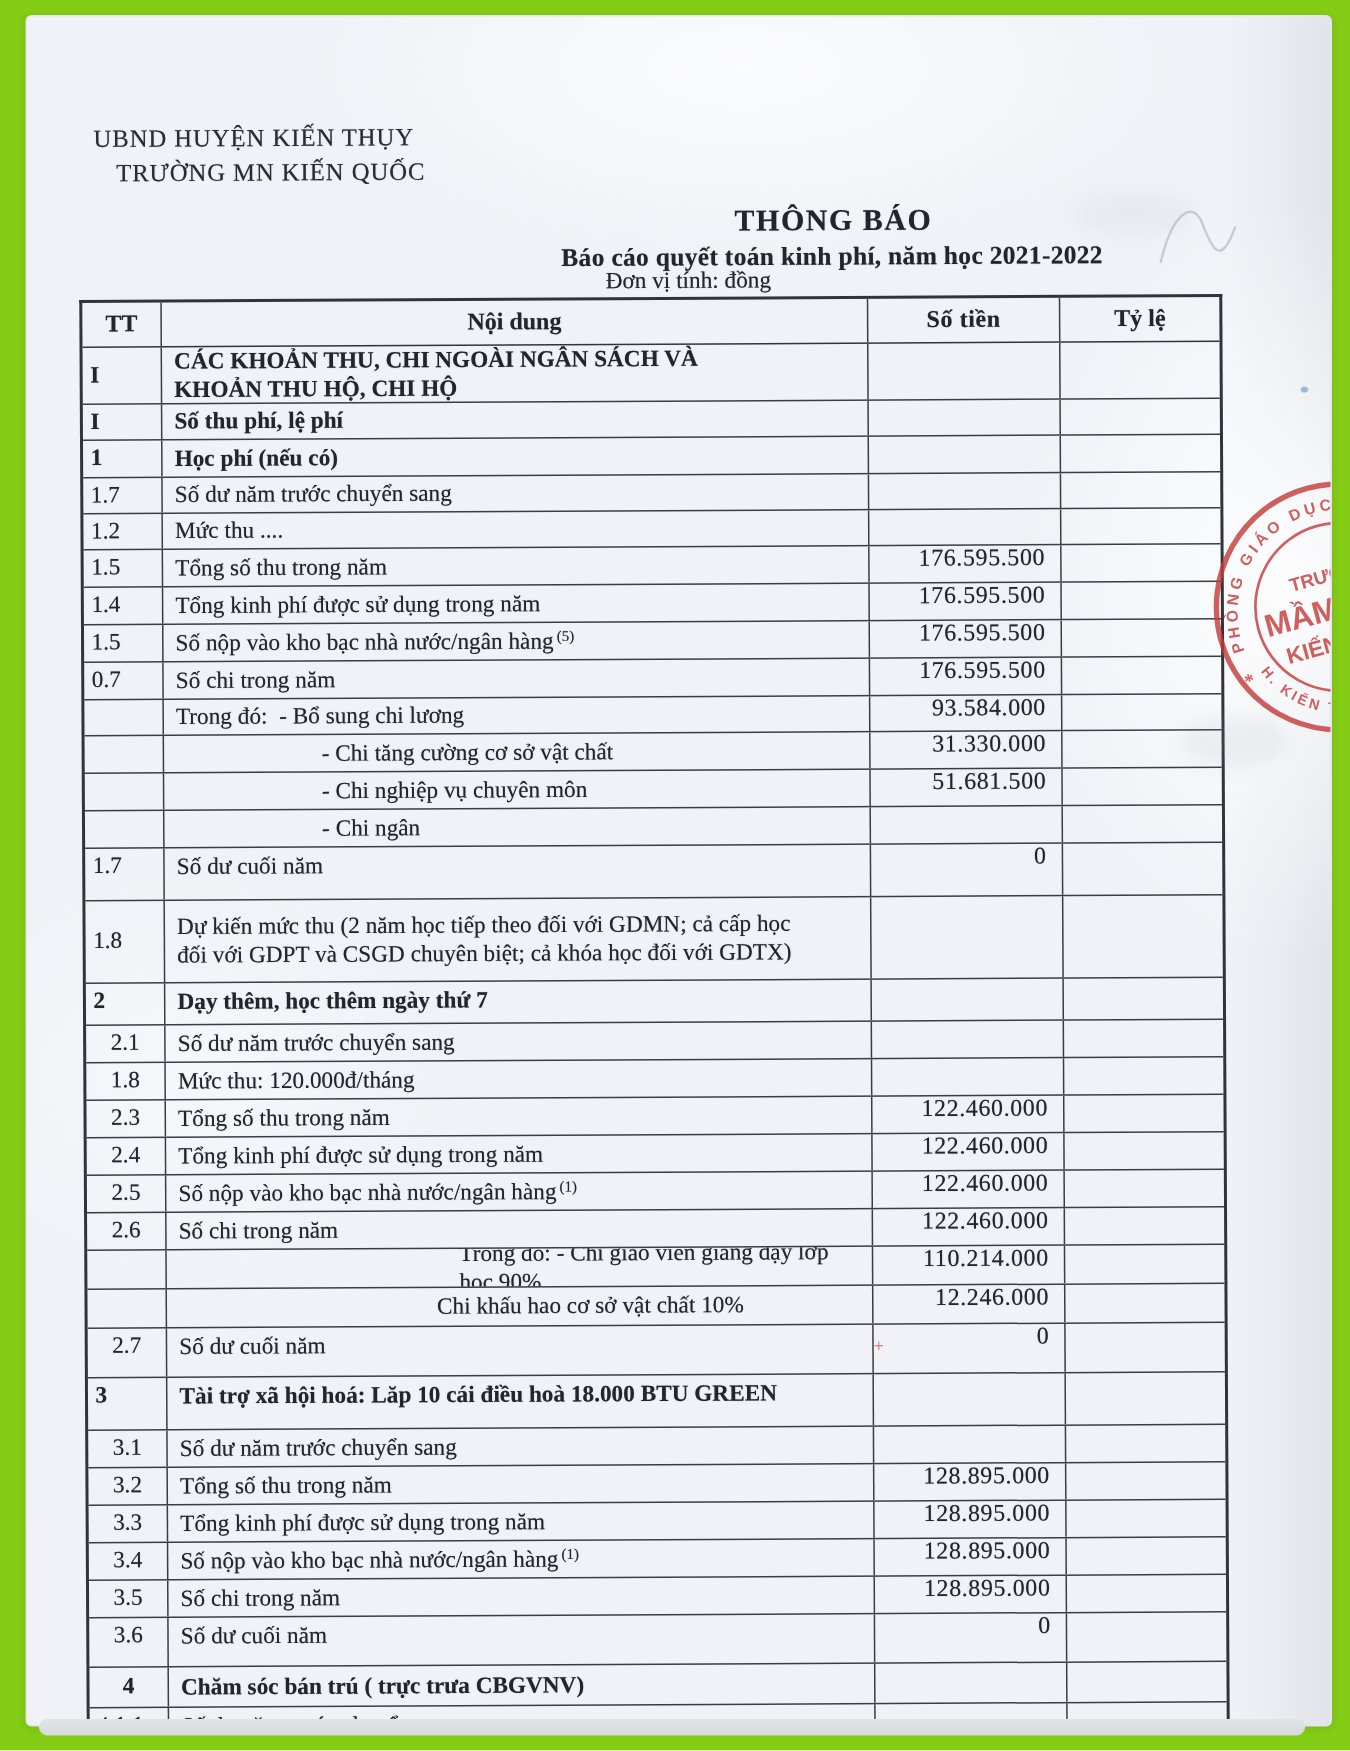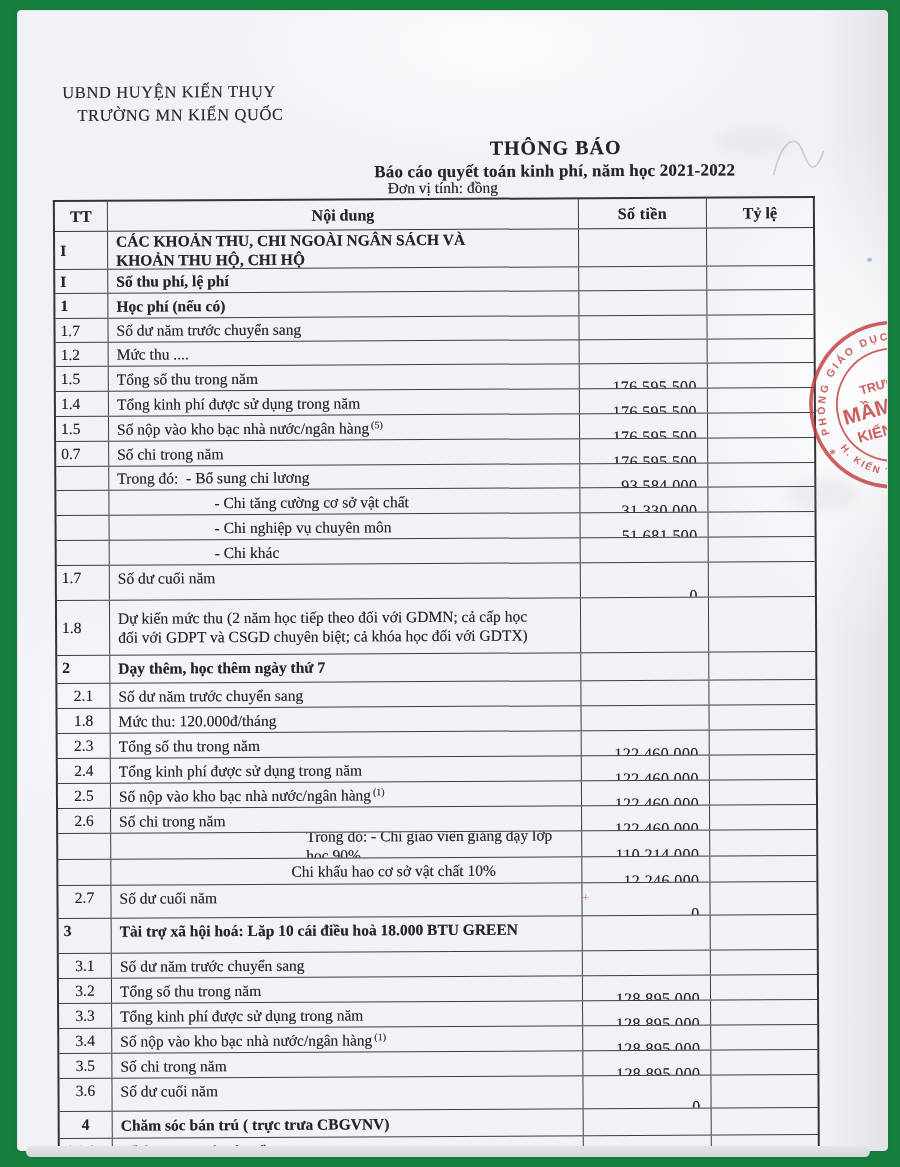--- a/index.html
+++ b/index.html
@@ -1,17 +1,17 @@
 <!DOCTYPE html>
 <html><head>
 <meta charset="utf-8">
 <style>
   html,body{margin:0;padding:0;}
   body{width:900px;height:1167px;background:#ffffff;font-family:"Liberation Serif","DejaVu Serif",serif;}
-  #scene{position:relative;width:900px;height:1167px;overflow:hidden;background:#15803d;}
+  #scene{position:relative;width:900px;height:1167px;overflow:hidden;background:#84cc16;}
   
   #paper{
     position:absolute;left:17px;top:10px;width:869px;height:1139px;
     background:
       radial-gradient(ellipse 420px 180px at 55% 3%, rgba(255,255,255,.75), rgba(255,255,255,0) 70%),
       radial-gradient(ellipse 300px 420px at 97% 33%, rgba(255,255,255,.9), rgba(255,255,255,0) 60%),
       radial-gradient(ellipse 260px 200px at 12% 62%, rgba(255,255,255,.4), rgba(255,255,255,0) 70%),
       linear-gradient(to right, rgba(0,0,0,0) 92%, rgba(90,95,105,.06) 97%, rgba(90,95,105,.1) 100%),
       #f0f2f7;
     border:1px solid #e3e5ea;border-radius:4px;overflow:hidden;
@@ -23,21 +23,21 @@
   .title{font-weight:bold;font-size:20px;letter-spacing:1px;text-align:center;}
   .subtitle{font-weight:bold;font-size:17px;text-align:center;letter-spacing:.2px;}
   .unit{font-size:15.5px;}
   
   #tbl{position:absolute;left:37px;top:187px;width:758px;border:2px solid #33343a;border-bottom:none;background:transparent;}
   .row{display:flex;border-bottom:1.5px solid #3c3d44;height:24px;position:relative;}
   .cell{box-sizing:border-box;border-right:1.5px solid #3c3d44;font-size:15.5px;display:flex;overflow:hidden;text-shadow:0 0 .6px rgba(35,35,45,.5);}
   .tt{width:53px;align-items:center;padding-left:5px;flex:none;}
   .tt.ctr{justify-content:center;padding-left:0;}
   .label{flex:1;align-items:center;padding:0 6px 0 8px;white-space:pre-wrap;line-height:19px;}
-  .amount{width:128px;flex:none;justify-content:flex-end;align-items:flex-end;padding-right:10px;font-size:16px;letter-spacing:.4px;}
+  .amount{width:128px;flex:none;justify-content:flex-end;align-items:flex-start;padding-right:10px;font-size:16px;letter-spacing:.4px;}
   .amount span{position:relative;z-index:2;margin-bottom:-8px;}
   .rate{width:106px;flex:none;border-right:none;}
   .row.bold .tt,.row.bold .label{font-weight:bold;}
   .row.top-label .tt,.row.top-label .label{align-items:flex-start;padding-top:3px;}
   .row.hdr{height:29px;border-bottom:1.6px solid #33343a;}
   .row.hdr .cell{align-items:center;justify-content:center;font-weight:bold;font-size:16px;padding:0;}
   sup{font-size:10px;line-height:0;margin-left:2px;transform:translateY(-2px);}
   
   #stamp{position:absolute;left:746px;top:304px;width:260px;height:200px;opacity:.88;}
   
@@ -53,21 +53,21 @@
 
 <div id="scene">
   <div id="paper">
     <div id="content">
 
       <div class="txt org" style="left:47px;top:70px;">UBND HUYỆN KIẾN THỤY</div>
       <div class="txt org" style="left:62px;top:93px;">TRƯỜNG MN KIẾN QUỐC</div>
 
       <div class="txt title" style="left:390px;top:126px;width:300px;">THÔNG BÁO</div>
       <div class="txt subtitle" style="left:357px;top:151px;width:364px;">Báo cáo quyết toán kinh phí, năm học 2021-2022</div>
-      <div class="txt unit" style="left:372px;top:168px;">Đơn vị tính: đồng</div>
+      <div class="txt unit" style="left:388px;top:168px;">Đơn vị tính: đồng</div>
 
       <div id="tbl">
         <div class="row hdr">
           <div class="cell tt">TT</div>
           <div class="cell label" style="justify-content:center;">Nội dung</div>
           <div class="cell amount" style="align-items:center;justify-content:center;padding:0;text-align:right;">Số tiền</div>
           <div class="cell rate" style="align-items:center;justify-content:center;">Tỷ lệ</div>
         </div>
         <div id="tbody">
             <div class="row bold" style="height: 37px;">
@@ -152,21 +152,21 @@
             <div class="row" style="height: 24px;">
               <div class="cell tt"></div>
               <div class="cell label" style="padding-left: 105px;"><span>- Chi nghiệp vụ chuyên môn</span></div>
               <div class="cell amount">
                 <span>51.681.500</span>
               </div>
               <div class="cell rate"></div>
             </div>
             <div class="row" style="height: 24px;">
               <div class="cell tt"></div>
-              <div class="cell label" style="padding-left: 105px;"><span>- Chi khác</span></div>
+              <div class="cell label" style="padding-left: 105px;"><span>- Chi ngân</span></div>
               <div class="cell amount"></div>
               <div class="cell rate"></div>
             </div>
             <div class="row top-label" style="height: 34px;">
               <div class="cell tt">1.7</div>
               <div class="cell label"><span>Số dư cuối năm</span></div>
               <div class="cell amount">
                 <span>0</span>
               </div>
               <div class="cell rate"></div>

